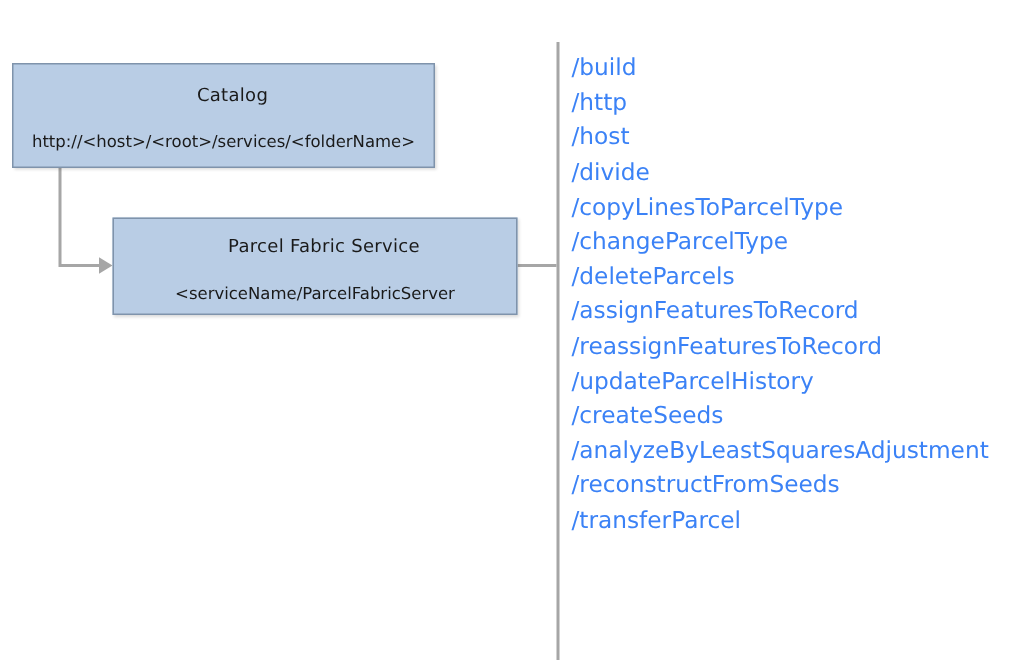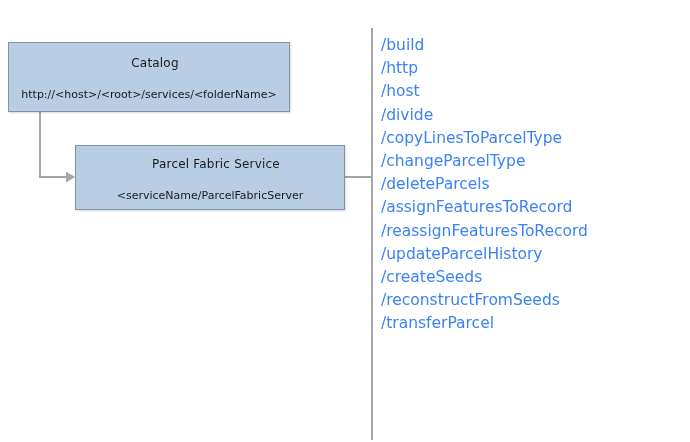--- a/index.html
+++ b/index.html
@@ -100,17 +100,18 @@
       <div class="op">/http</div>
       <div class="op">/host</div>
       <div class="op">/divide</div>
       <div class="op">/copyLinesToParcelType</div>
       <div class="op">/changeParcelType</div>
       <div class="op">/deleteParcels</div>
       <div class="op">/assignFeaturesToRecord</div>
       <div class="op">/reassignFeaturesToRecord</div>
       <div class="op">/updateParcelHistory</div>
       <div class="op">/createSeeds</div>
+      <div class="op">/analyzeByLeastSquaresAdjustment</div>
       <div class="op">/reconstructFromSeeds</div>
       <div class="op">/transferParcel</div>
     </div>
 
 </div>
 
 </body></html>

